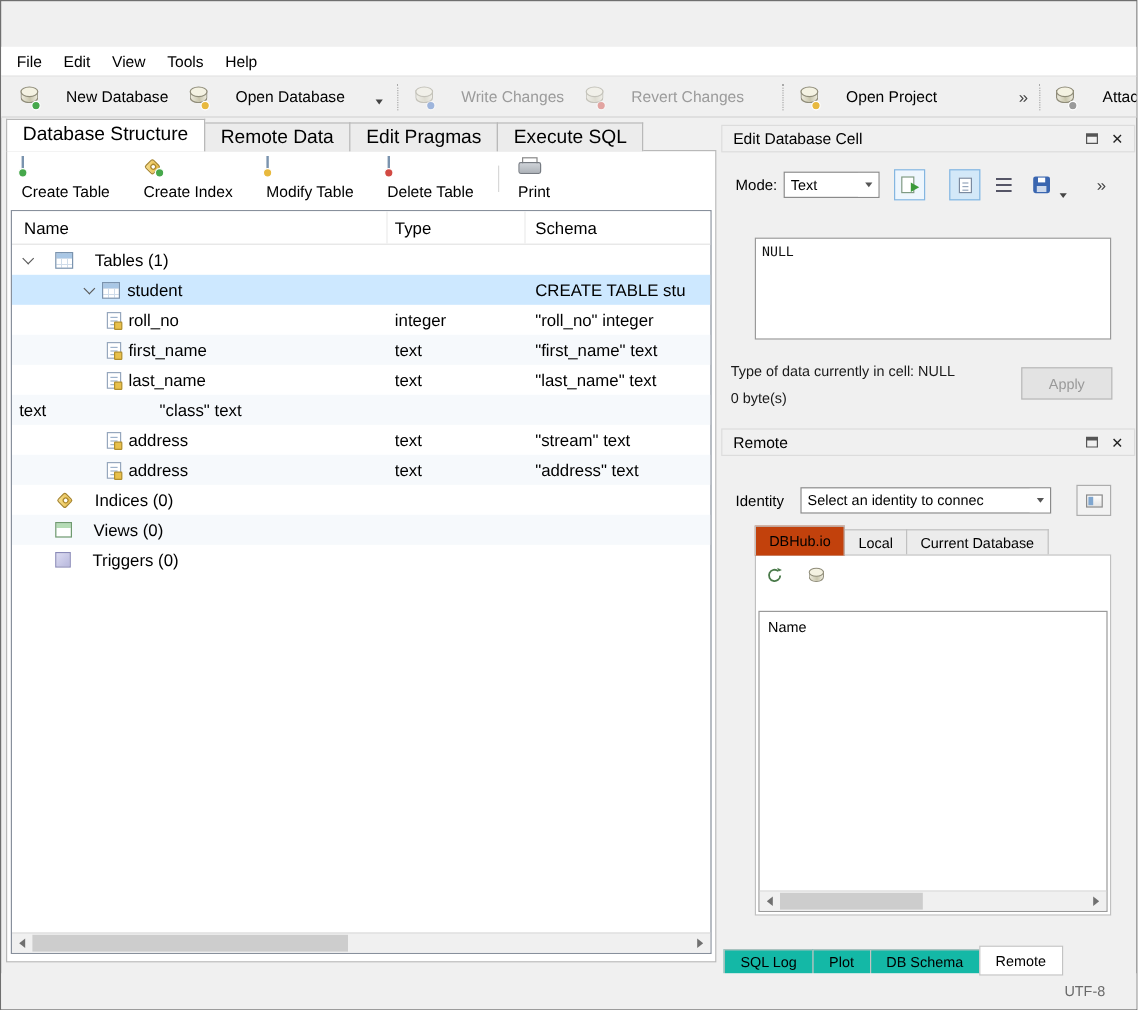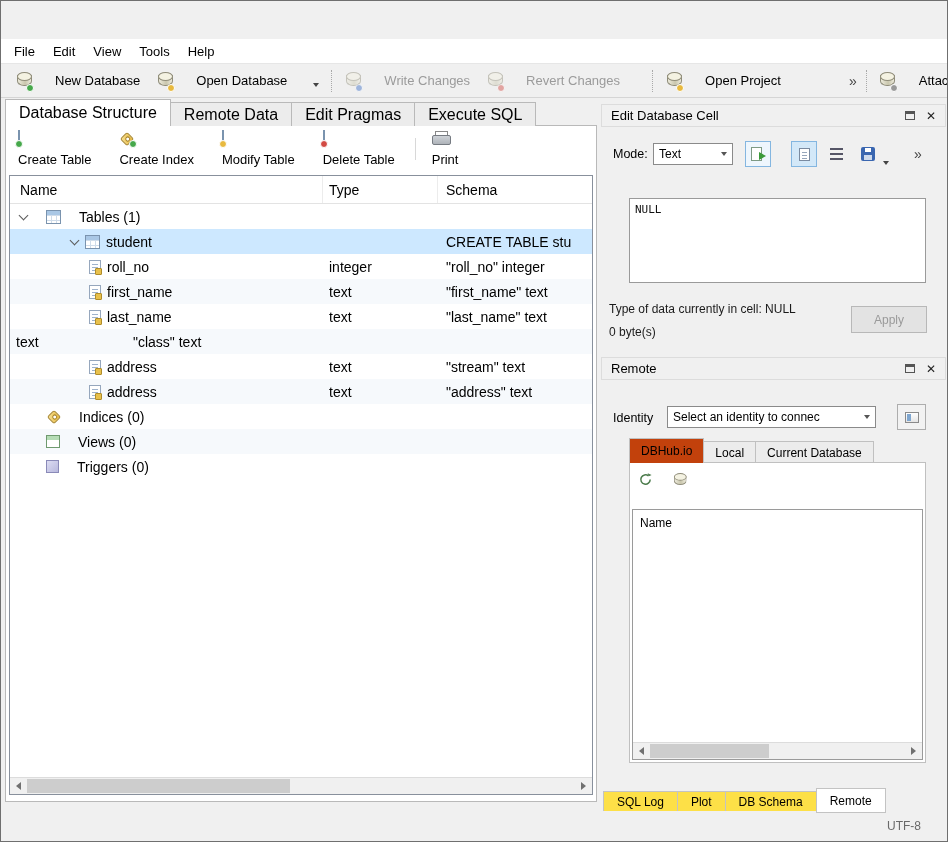--- a/index.html
+++ b/index.html
@@ -127,21 +127,21 @@
 
   .rtabs{position:absolute;display:flex;align-items:flex-end;font-size:12px;height:25px;}
   .rtab{height:22px;display:flex;align-items:center;padding:0 11px;background:#ececec;border:1px solid #c0c0c0;border-bottom:none;margin-right:-1px;}
   .rtab.active{height:25px;background:#c2410c;z-index:2;}
   .remote-box{position:absolute;background:#fff;border:1px solid #c0c0c0;}
   .rb-toolbar{position:absolute;left:8px;top:8px;display:flex;gap:18px;align-items:center;}
   .remote-list{position:absolute;border:1px solid #9a9a9a;background:#fff;font-size:12px;overflow:hidden;}
   .rl-header{padding:6px 0 0 7px;}
 
   .dock-tabs{position:absolute;display:flex;font-size:12px;height:25px;align-items:flex-end;}
-  .dtab{height:22px;display:flex;align-items:center;padding:0 13px;background:#fde047;border:1px solid #c3c3c3;margin-right:-1px;}
+  .dtab{height:22px;display:flex;align-items:center;padding:0 13px;background:#14b8a6;border:1px solid #c3c3c3;margin-right:-1px;}
   .dtab.active{height:25px;background:#fff;z-index:2;}
 
   .statusbar{position:absolute;left:0;bottom:0;width:100%;height:30px;background:#f0f0f0;}
   .enc{position:absolute;right:26px;top:8px;font-size:12px;color:#6a6a6a;}
 </style>
 </head>
 <body>
 
 <div id="win">
 

